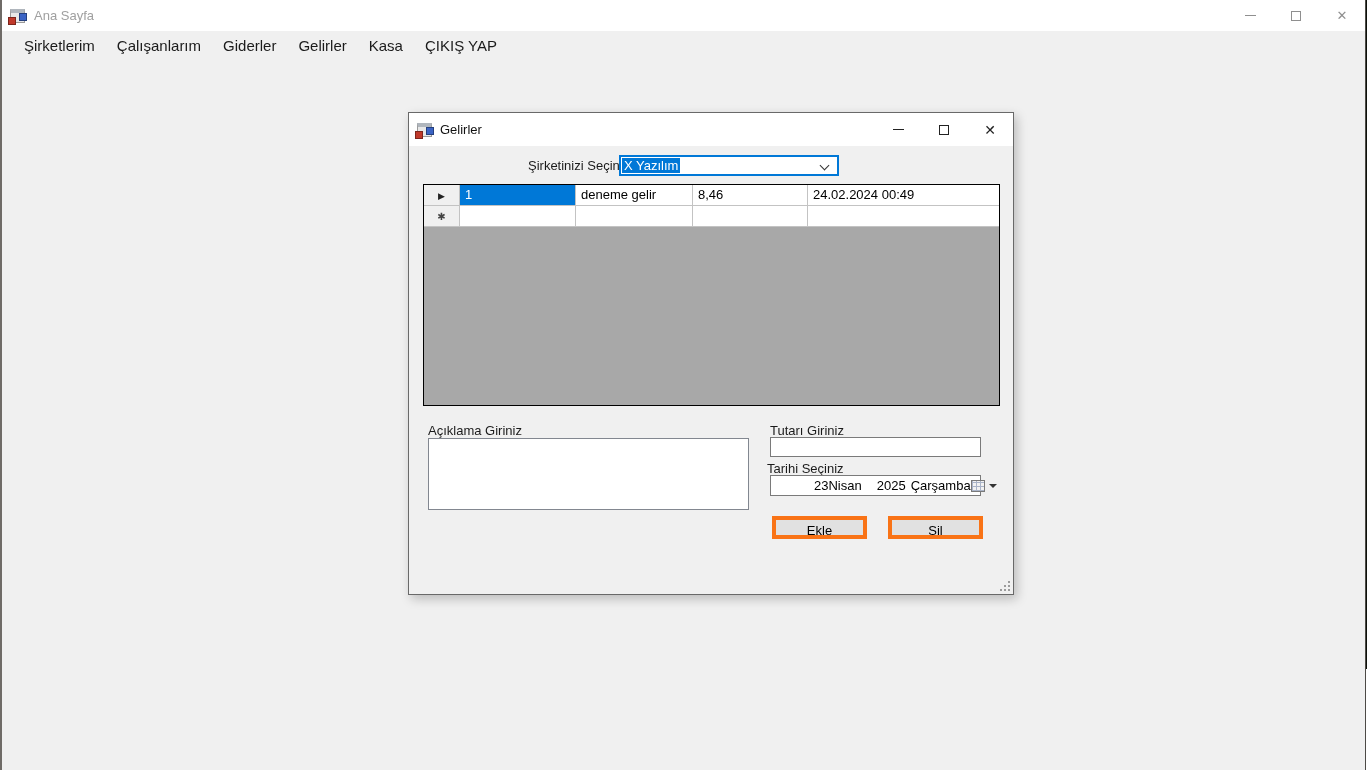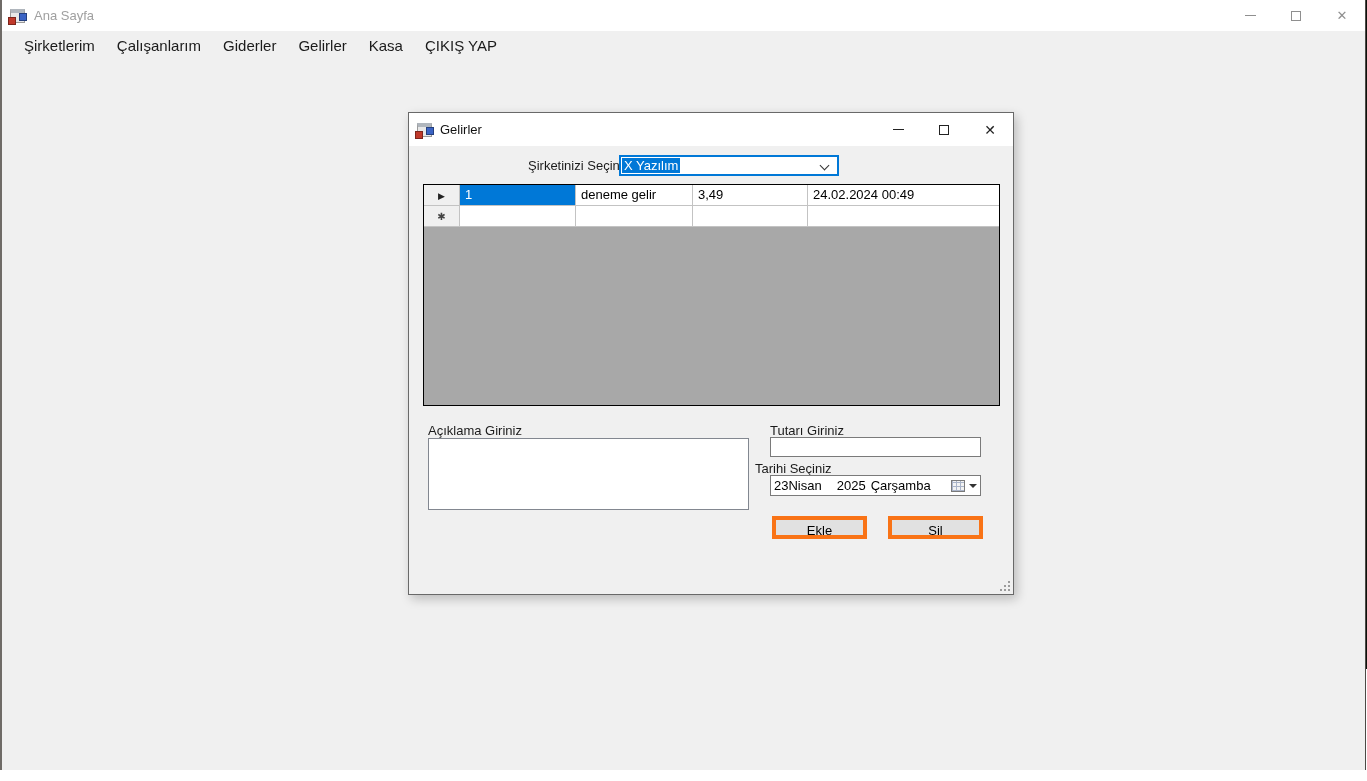--- a/index.html
+++ b/index.html
@@ -66,21 +66,21 @@
   .row-arrow { font-size:9px; color:#222; line-height:16px; }
   .row-star { font-size:10px; color:#444; line-height:16px; }
 
   
   .ta-desc { position:absolute; left:19px; top:325px; width:321px; height:72px; background:#fff;
     border:1px solid #828790; resize:none; font-family:"Liberation Sans",sans-serif; font-size:13px; outline:none; }
   .tb-amount { position:absolute; left:361px; top:324px; width:211px; height:20px; background:#fff;
     border:1px solid #7a7a7a; font-family:"Liberation Sans",sans-serif; font-size:13px; padding-left:3px; outline:none; }
 
   .datepicker { position:absolute; left:361px; top:362px; width:211px; height:21px; background:#fff;
-    border:1px solid #7a7a7a; display:flex; align-items:center; font-size:13px; color:#000; }
+    border:1px solid #7a7a7a; display:flex; align-items:center; font-size:13px; color:#000;padding-left:40px; }
   .dp-day { margin-left:3px; }
   .dp-month { }
   .dp-year { margin-left:15px; }
   .dp-weekday { margin-left:5px; }
   .dp-right { margin-left:auto; display:flex; align-items:center; margin-right:3px; }
   .cal-icon { width:14px; height:12px; border:1px solid #7a7a7a; background:#f2f2f2;
     background-image:repeating-linear-gradient(90deg,#aab4c8 0 1px,transparent 1px 4px),
                      repeating-linear-gradient(0deg,#aab4c8 0 1px,transparent 1px 4px); }
   .dp-arrow { width:0; height:0; margin-left:4px; border-left:4px solid transparent;
     border-right:4px solid transparent; border-top:4px solid #333; }
@@ -146,40 +146,40 @@
     <div class="combo">
       <span class="sel-text">X Yazılım</span>
       <i class="chevron"></i>
     </div>
 
     <div class="grid">
       <div class="g-row data">
         <div class="g-cell g-rowhdr"><span class="row-arrow">▶</span></div>
         <div class="g-cell c-id sel">1</div>
         <div class="g-cell c-acik">deneme gelir</div>
-        <div class="g-cell c-tutar">3,49</div>
+        <div class="g-cell c-tutar">8,46</div>
         <div class="g-cell c-tarih">24.02.2024 00:49</div>
       </div>
       <div class="g-row data">
         <div class="g-cell g-rowhdr"><span class="row-star">✱</span></div>
         <div class="g-cell c-id"></div>
         <div class="g-cell c-acik"></div>
         <div class="g-cell c-tutar"></div>
         <div class="g-cell c-tarih"></div>
       </div>
       <div class="g-filler"></div>
     </div>
 
     <span class="lbl" style="left:19px; top:310px;">Açıklama Giriniz</span>
     <textarea class="ta-desc" style=""></textarea>
 
     <span class="lbl" style="left:361px; top:310px;">Tutarı Giriniz</span>
     <input class="tb-amount" type="text" value="" style="">
 
-    <span class="lbl" style="left:346px; top:348px;">Tarihi Seçiniz</span>
+    <span class="lbl" style="left:358px; top:348px;">Tarihi Seçiniz</span>
     <div class="datepicker">
       <span class="dp-day">23</span>
       <span class="dp-month">Nisan</span>
       <span class="dp-year">2025</span>
       <span class="dp-weekday">Çarşamba</span>
       <span class="dp-right">
         <i class="cal-icon"></i>
         <i class="dp-arrow"></i>
       </span>
     </div>

